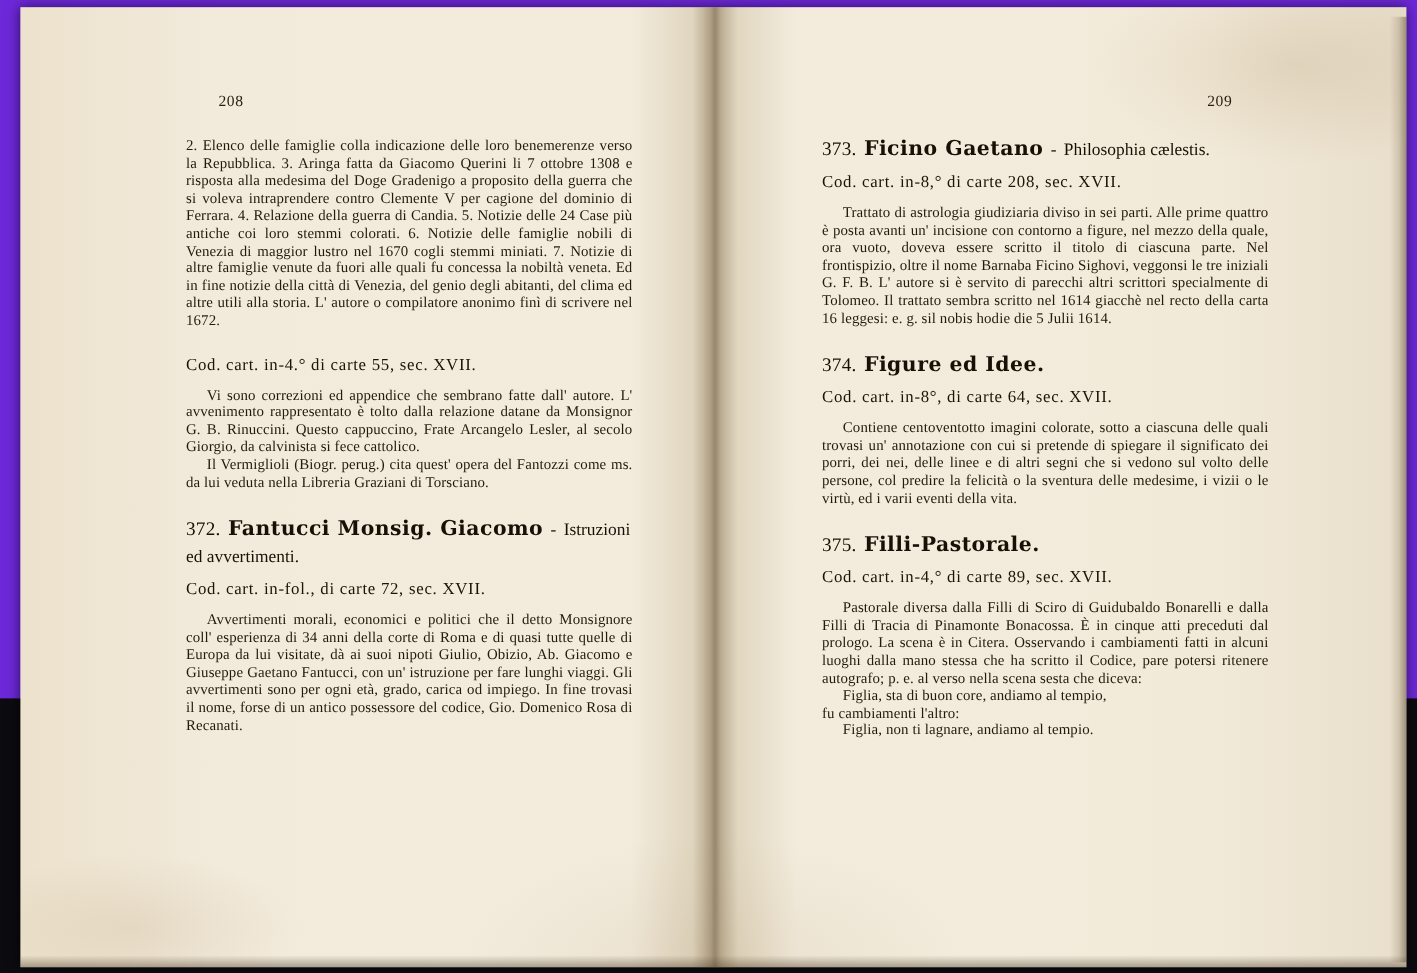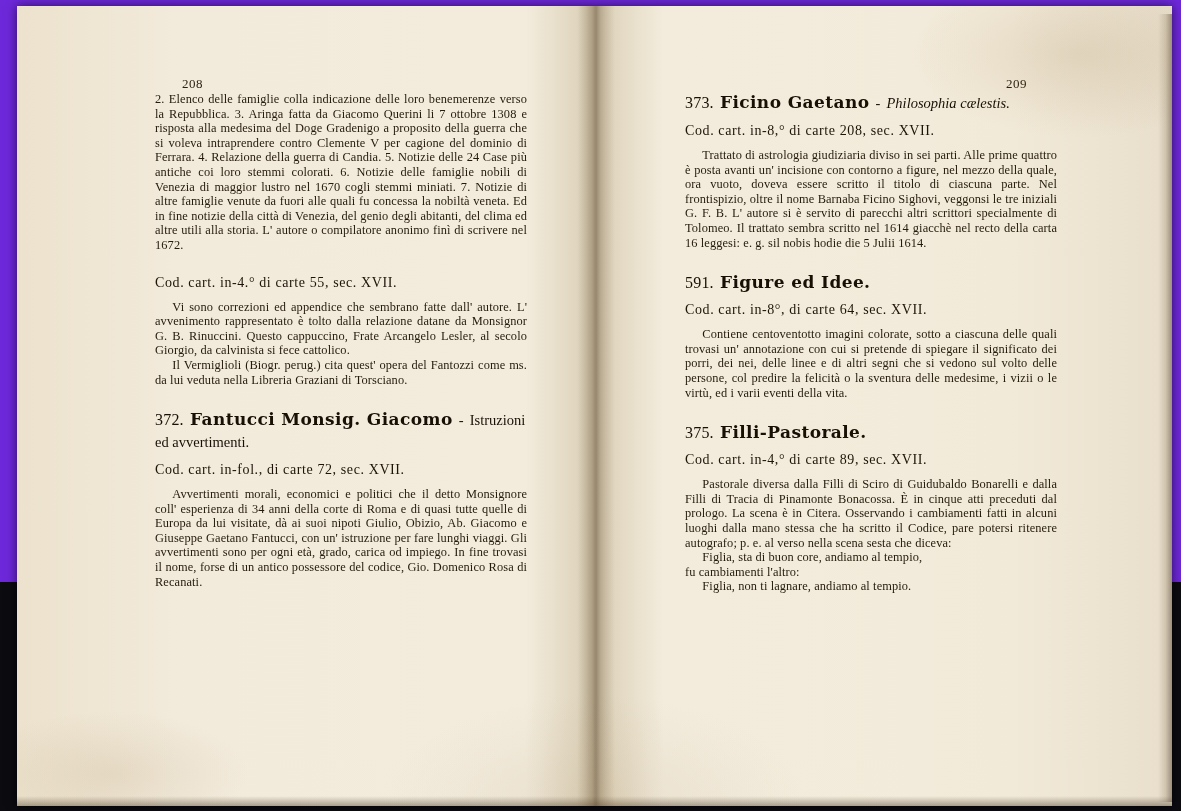--- a/index.html
+++ b/index.html
@@ -80,21 +80,21 @@
     font-family: "Liberation Serif", serif;
     font-size: 13px;
     letter-spacing: 0.5px;
     color: #2a1e0e;
   }
   .folio-left  { left: 55px; }
   .folio-right { right: 50px; }
 
   .col {
     position: absolute;
-    top: 86px;
+    top: 108px;
     left: 28px;
     width: 372px;
   }
 
   p.body {
     margin: 0 0 0 0;
     font-size: 12.4px;
     line-height: 14.6px;
     text-align: justify;
     text-indent: 1.4em;
@@ -136,21 +136,21 @@
   .cod {
     margin: 9px 0 9px 0;
     text-align: left;
     font-size: 14px;
     letter-spacing: 0.6px;
     font-family: "Liberation Serif", serif;
     color: #1d1407;
   }
   .desc { margin-top: 2px; }
   .verse { text-indent: 1.4em; }
-  i, .it { font-style: italic; }
+  i, .it { }
 </style>
 </head>
 <body>
 
 <div id="book">
   <div class="book-body">
 
     <div class="gutter"></div>
     <div class="edge-right"></div>
     <div class="edge-bottom"></div>
@@ -198,21 +198,21 @@
             <span class="subtitle it">Philosophia cælestis.</span>
           </h2>
           <div class="cod">Cod. cart. in-8,° di carte 208, sec. XVII.</div>
           <div class="desc">
             <p class="body">Trattato di astrologia giudiziaria diviso in sei parti. Alle prime quattro è posta avanti un' incisione con contorno a figure, nel mezzo della quale, ora vuoto, doveva essere scritto il titolo di ciascuna parte. Nel frontispizio, oltre il nome Barnaba Ficino Sighovi, veggonsi le tre iniziali G. F. B. L' autore si è servito di parecchi altri scrittori specialmente di Tolomeo. Il trattato sembra scritto nel 1614 giacchè nel recto della carta 16 leggesi: e. g. sil nobis hodie die 5 Julii 1614.</p>
           </div>
         </div>
 
         <div class="entry">
           <h2 class="heading">
-            <span class="num">591.</span>
+            <span class="num">374.</span>
             <span class="name">Figure ed Idee.</span>
           </h2>
           <div class="cod">Cod. cart. in-8°, di carte 64, sec. XVII.</div>
           <div class="desc">
             <p class="body">Contiene centoventotto imagini colorate, sotto a ciascuna delle quali trovasi un' annotazione con cui si pretende di spiegare il significato dei porri, dei nei, delle linee e di altri segni che si vedono sul volto delle persone, col predire la felicità o la sventura delle medesime, i vizii o le virtù, ed i varii eventi della vita.</p>
           </div>
         </div>
 
         <div class="entry">
           <h2 class="heading">

